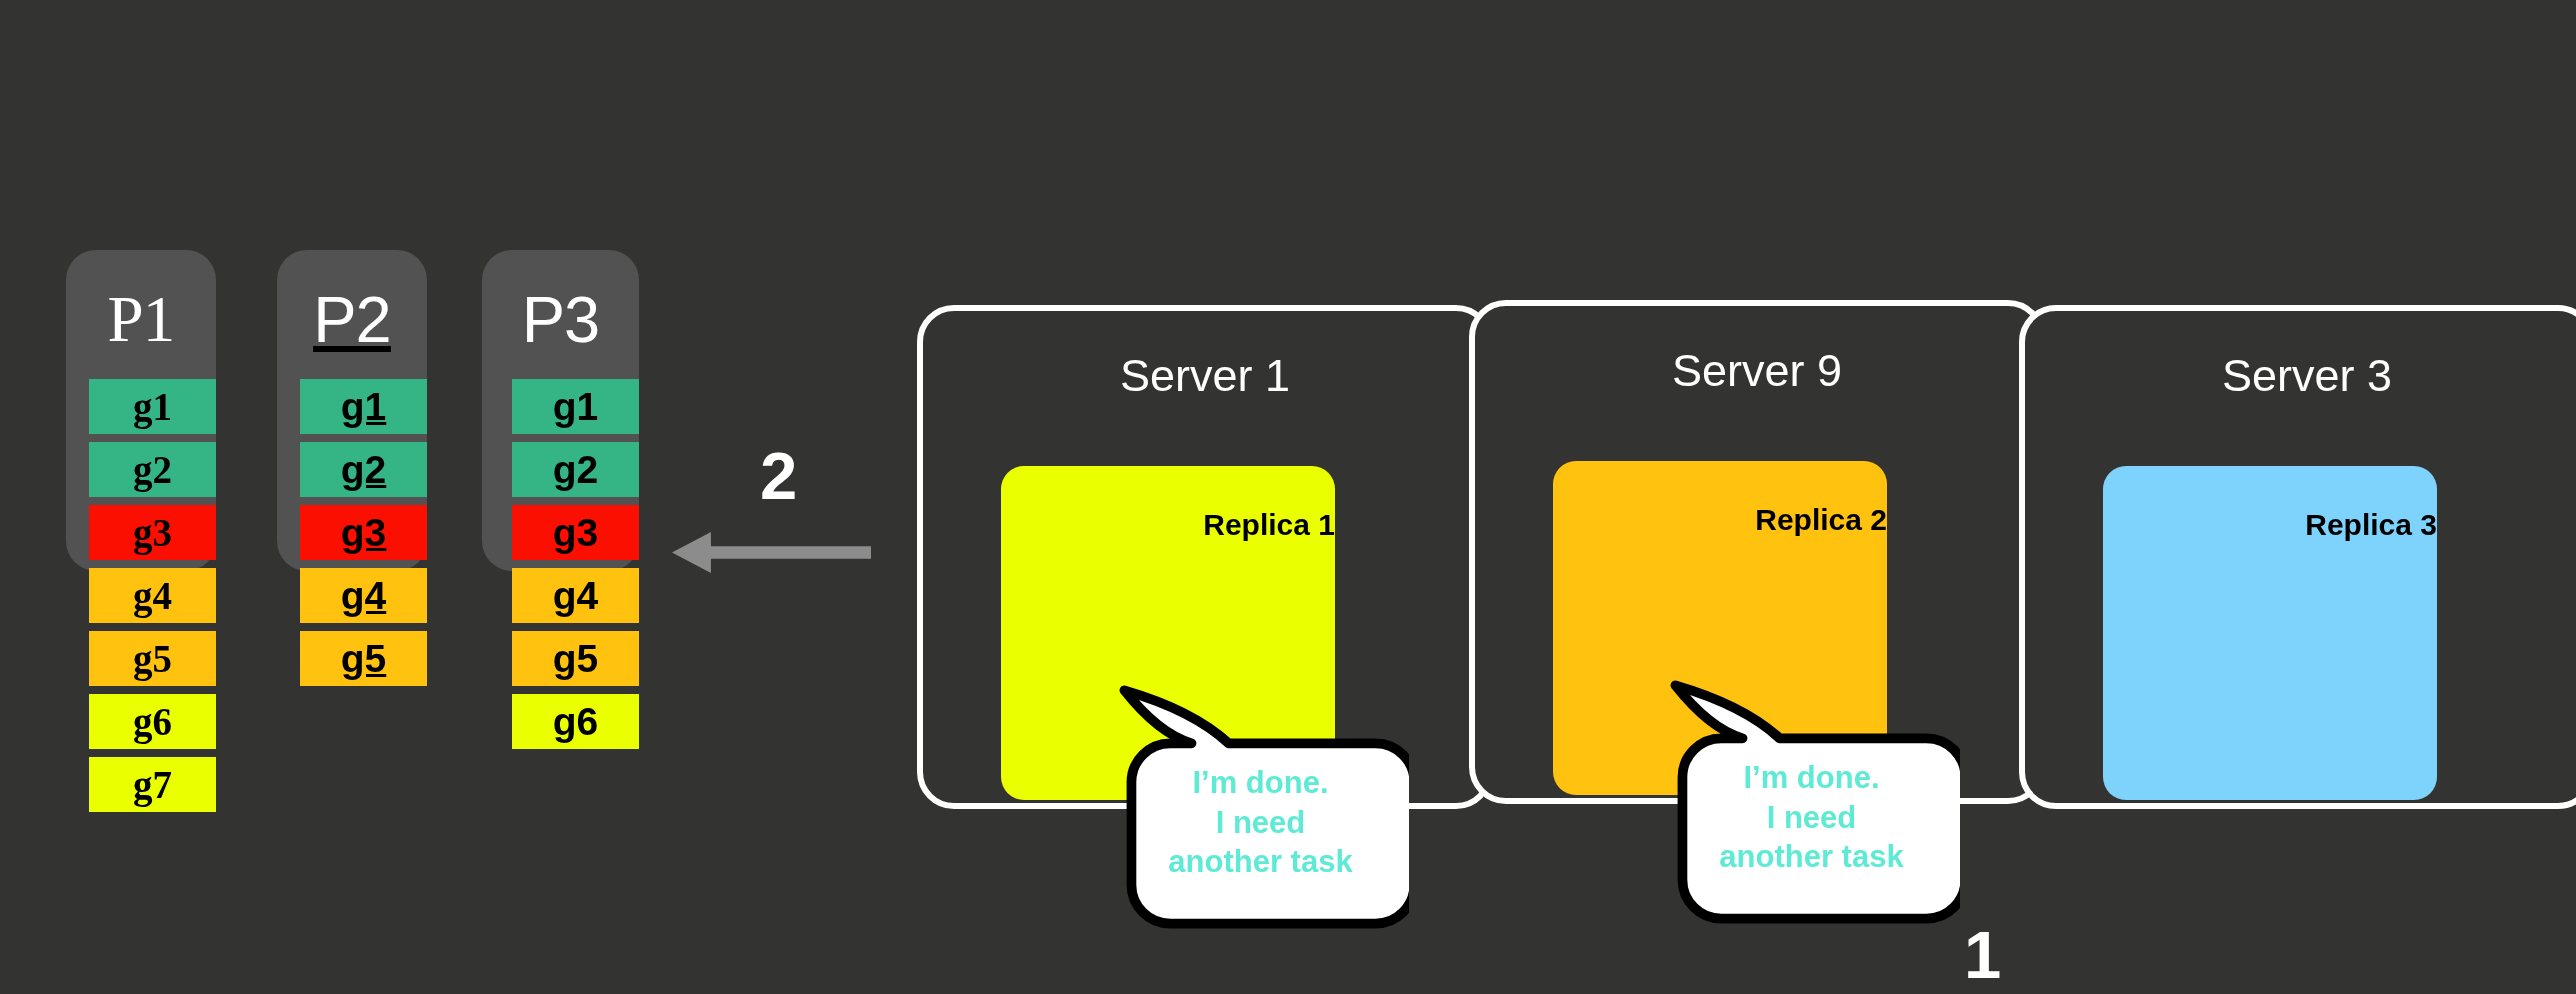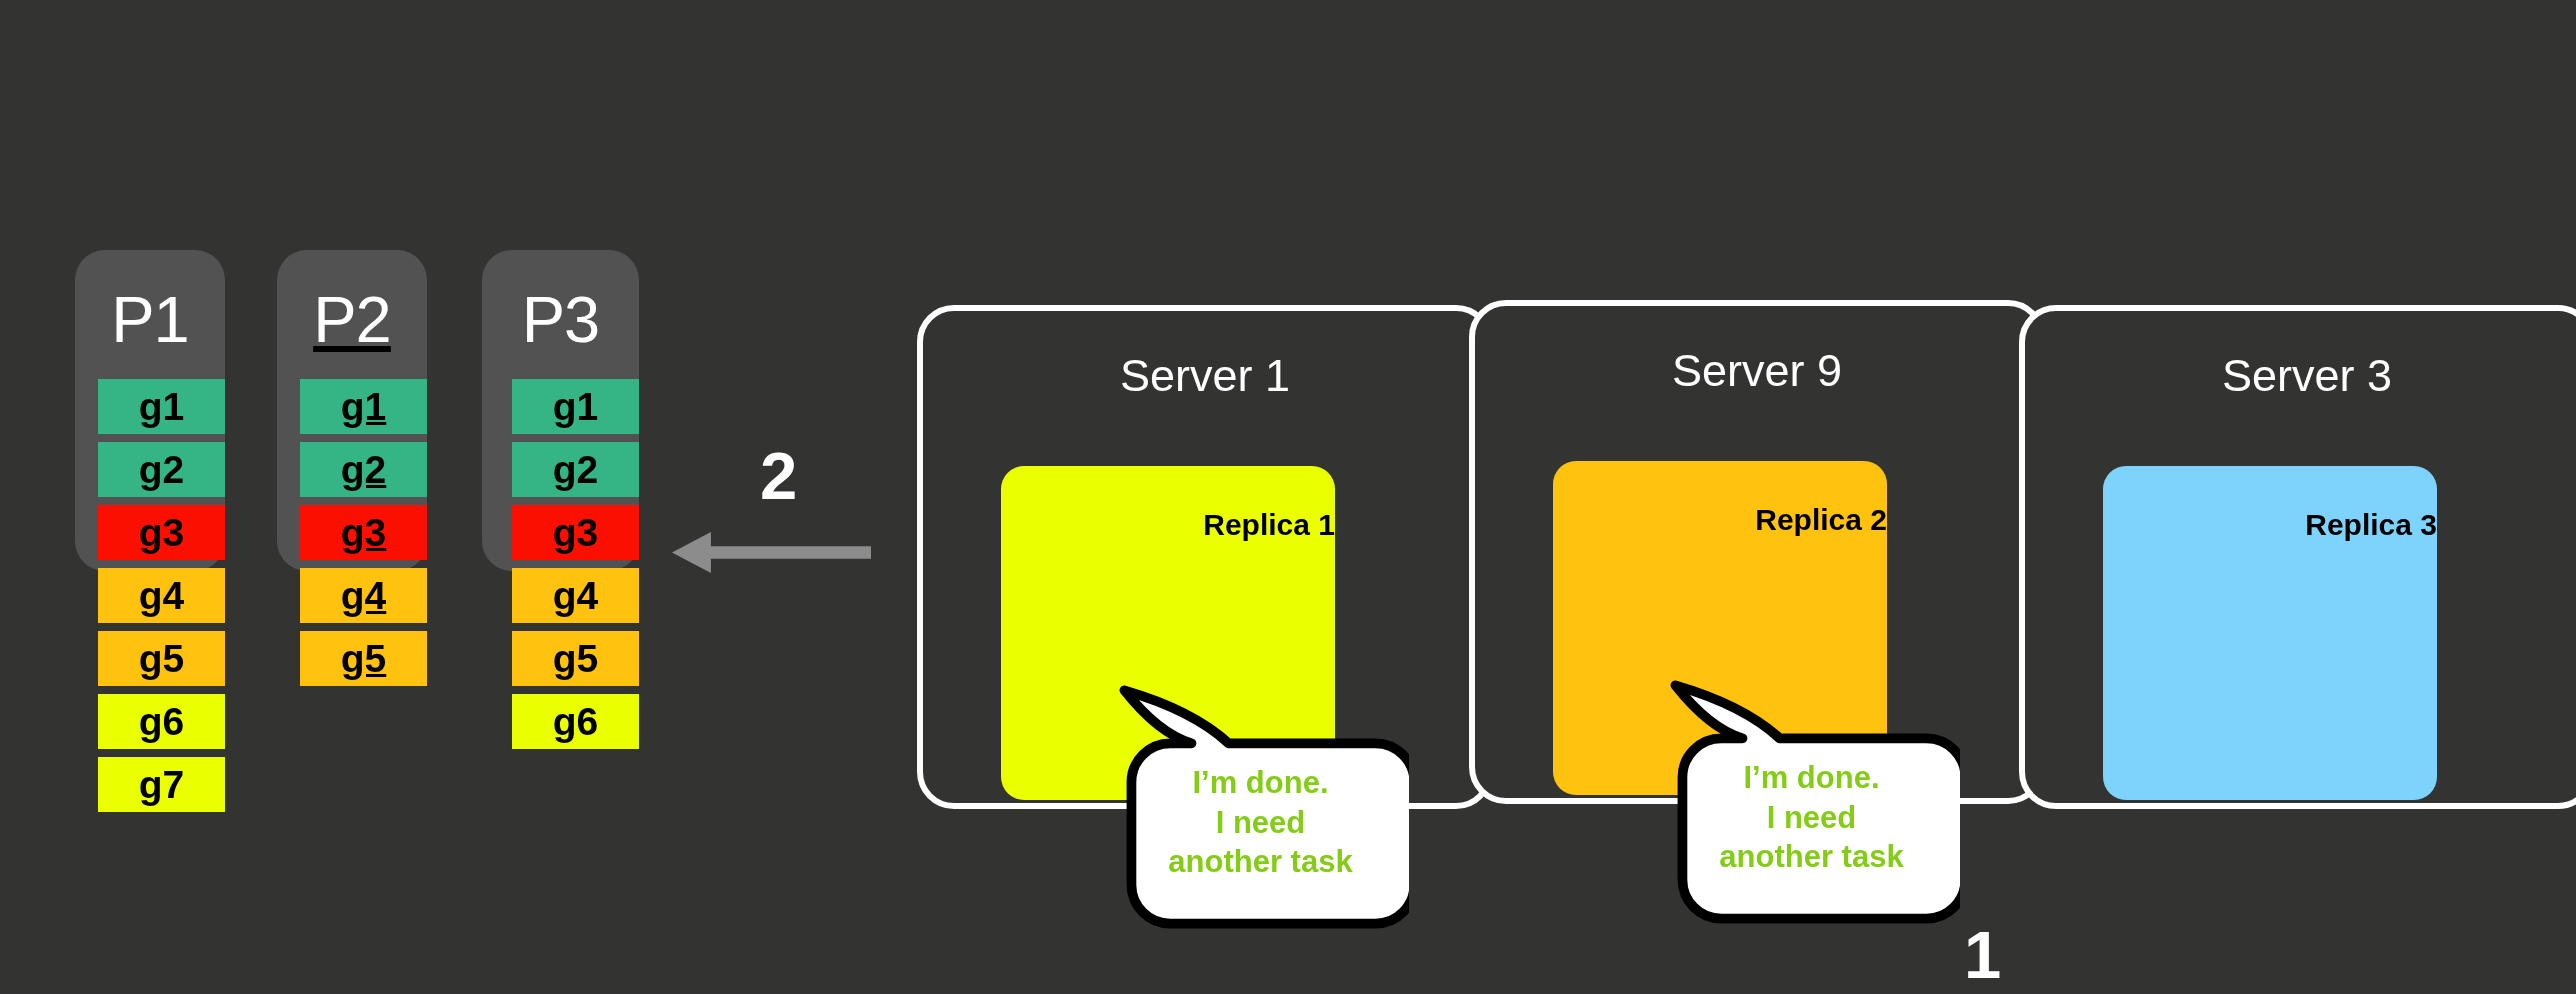--- a/index.html
+++ b/index.html
@@ -142,34 +142,34 @@
     position: absolute;
     width: 297px;
     height: 260px;
   }
   .bubble svg { position: absolute; inset: 0; }
   .bubble-text {
     position: absolute;
     left: 0; right: 0;
     top: 78px;
     text-align: center;
-    color: #84cc16;
+    color: #5eead4;
     font-size: 31px;
     font-weight: bold;
     line-height: 1.28;
     user-select: none;
     white-space: pre-line;
   }
 </style>
 </head>
 <body>
 
 <div id="stage">
 
-  <div class="partition" id="partition-1" style="left:75px; top:250px; width:150px; height:321px;">
+  <div class="partition" id="partition-1" style="left:66px; top:250px; width:150px; height:321px;font-family:Liberation Serif, serif;">
     <div class="partition-title">P1</div>
     <div class="blocks">
       <div class="block" style="background:#35B585;">g1</div>
       <div class="block" style="background:#35B585;">g2</div>
       <div class="block" style="background:#FA0F00;">g3</div>
       <div class="block" style="background:#FFC20E;">g4</div>
       <div class="block" style="background:#FFC20E;">g5</div>
       <div class="block" style="background:#EAFF00;">g6</div>
       <div class="block" style="background:#EAFF00;">g7</div>
     </div>

